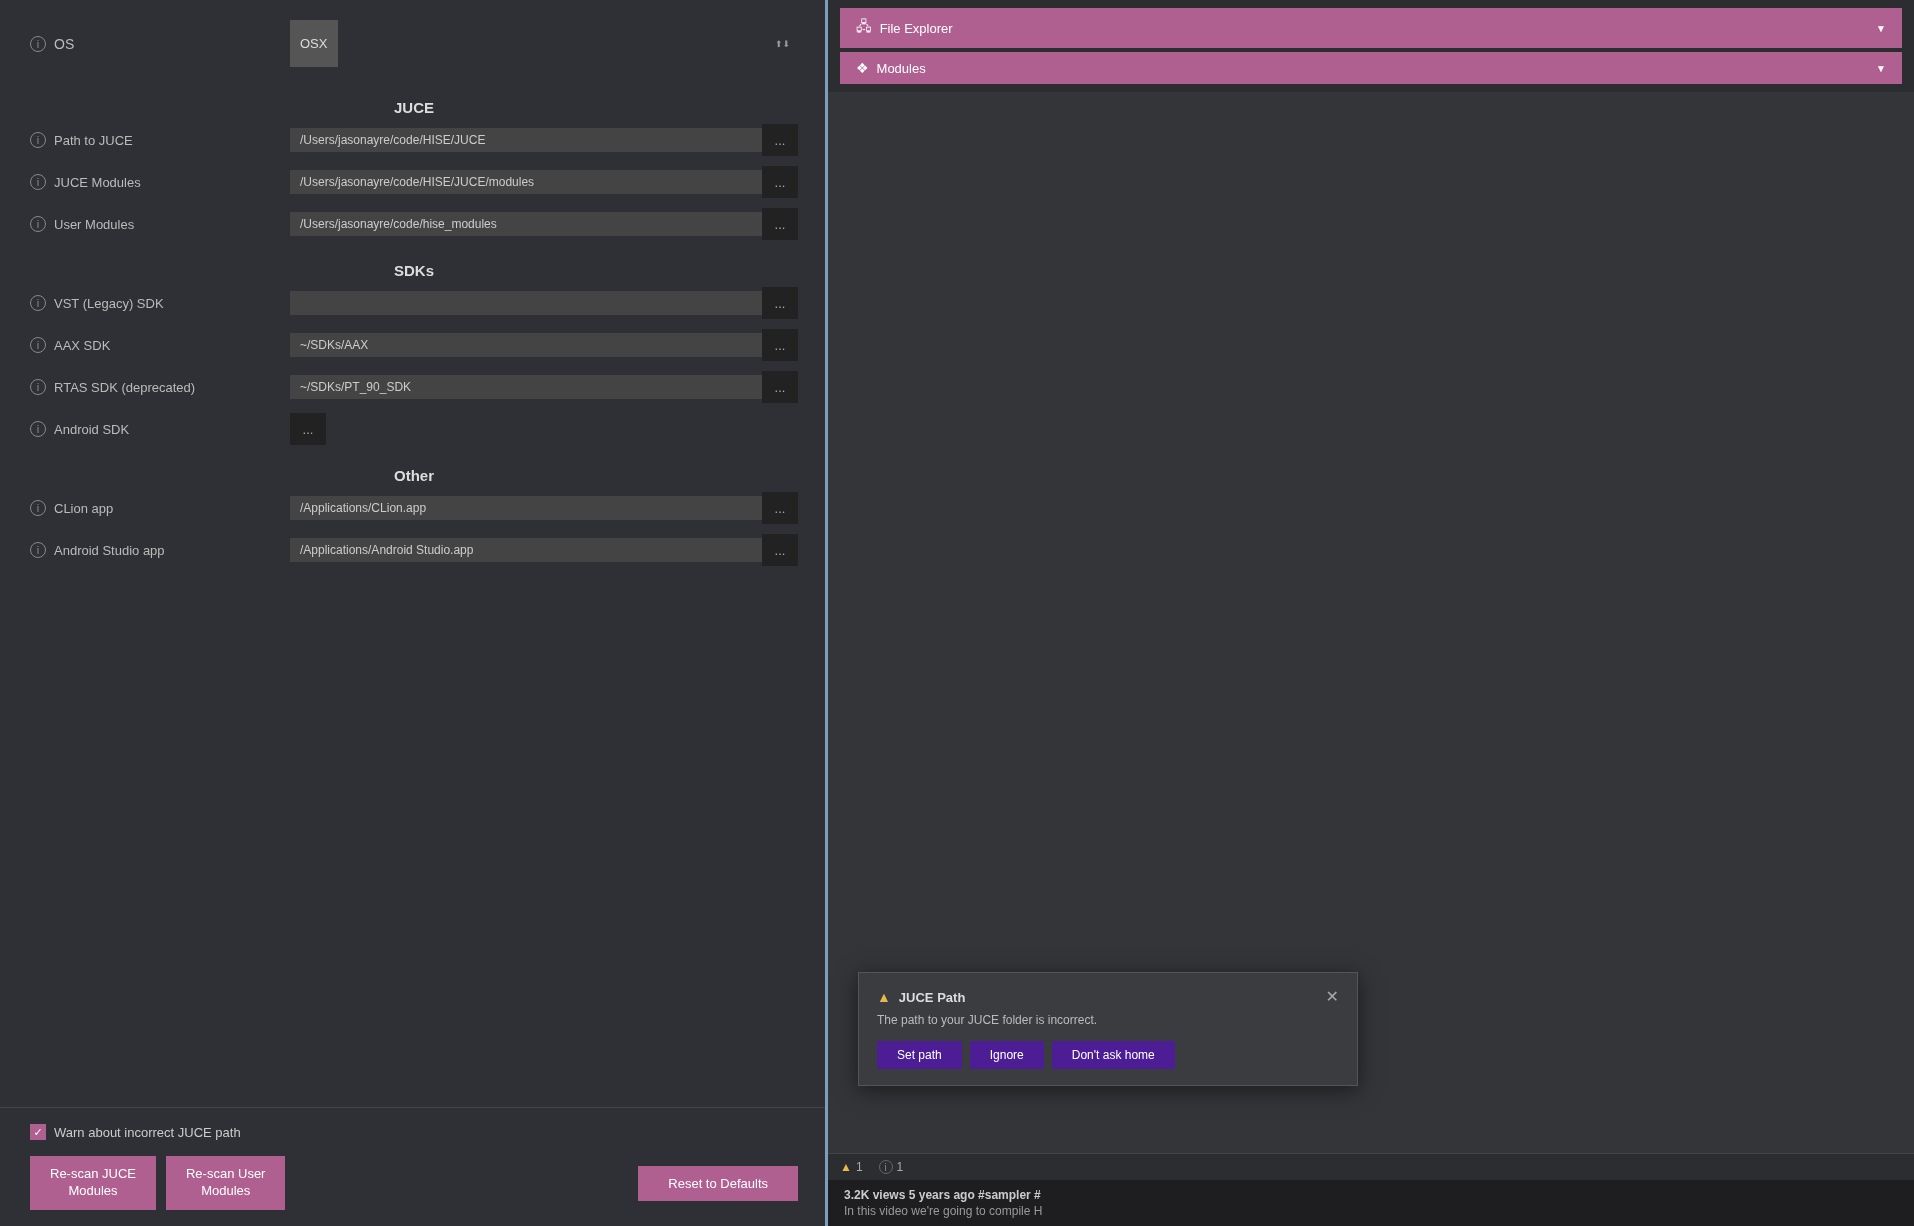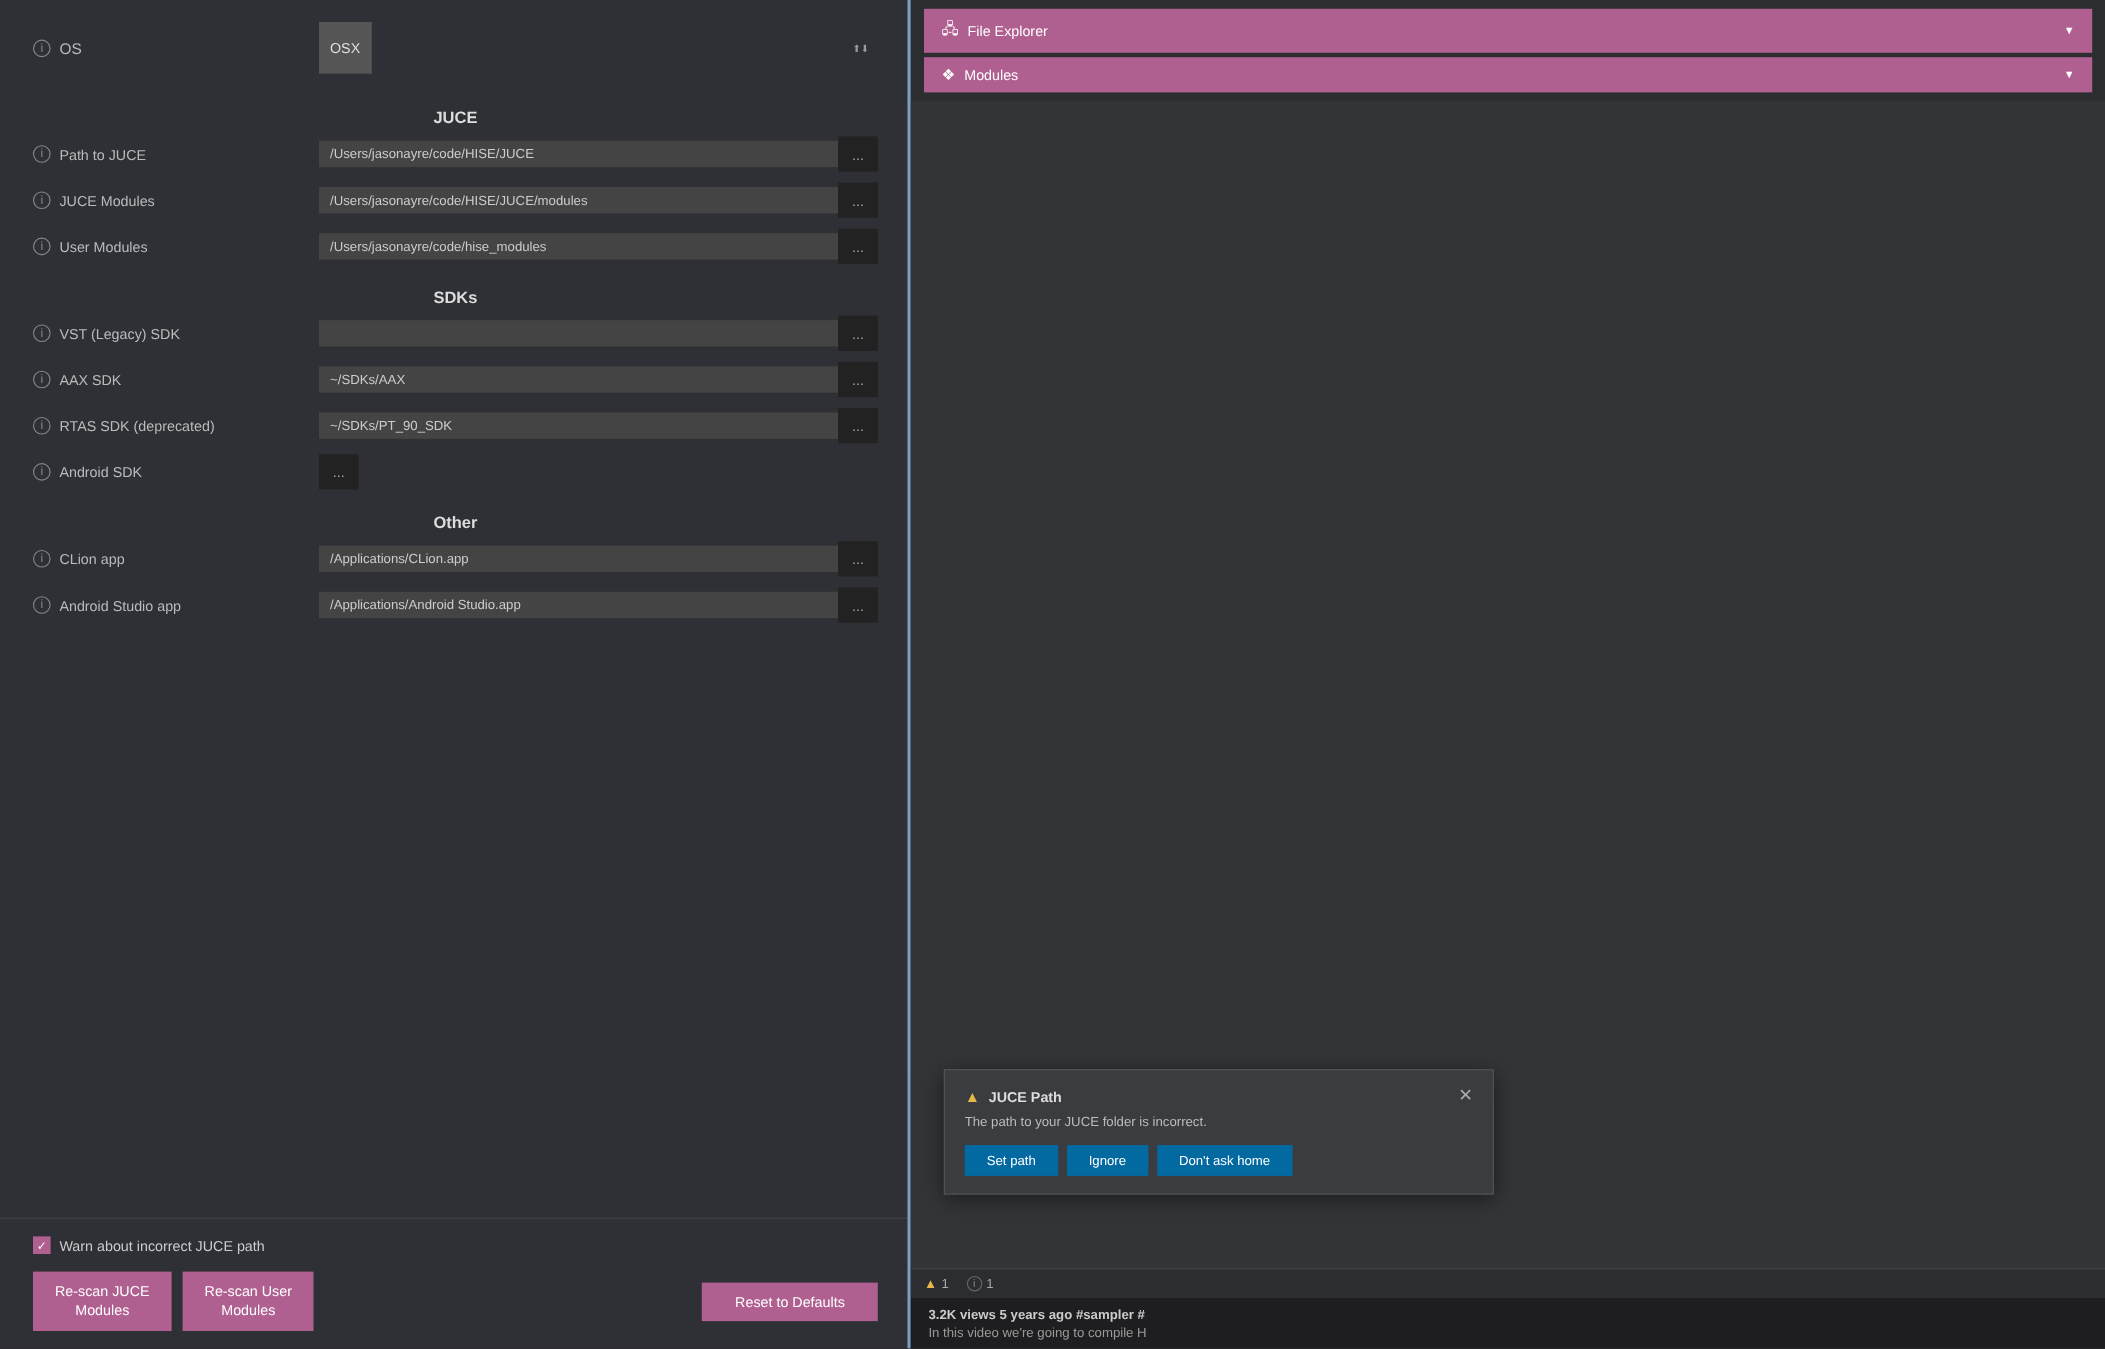--- a/index.html
+++ b/index.html
@@ -297,21 +297,21 @@
       color: #bbb;
       margin-bottom: 14px;
     }
 
     .dialog-buttons {
       display: flex;
       gap: 8px;
     }
 
     .dialog-btn {
-      background: #0369a1;
+      background: #4c1d95;
       color: white;
       border: none;
       padding: 7px 20px;
       font-size: 12px;
       cursor: pointer;
       font-weight: 500;
     }
 
     
     .status-bar {

